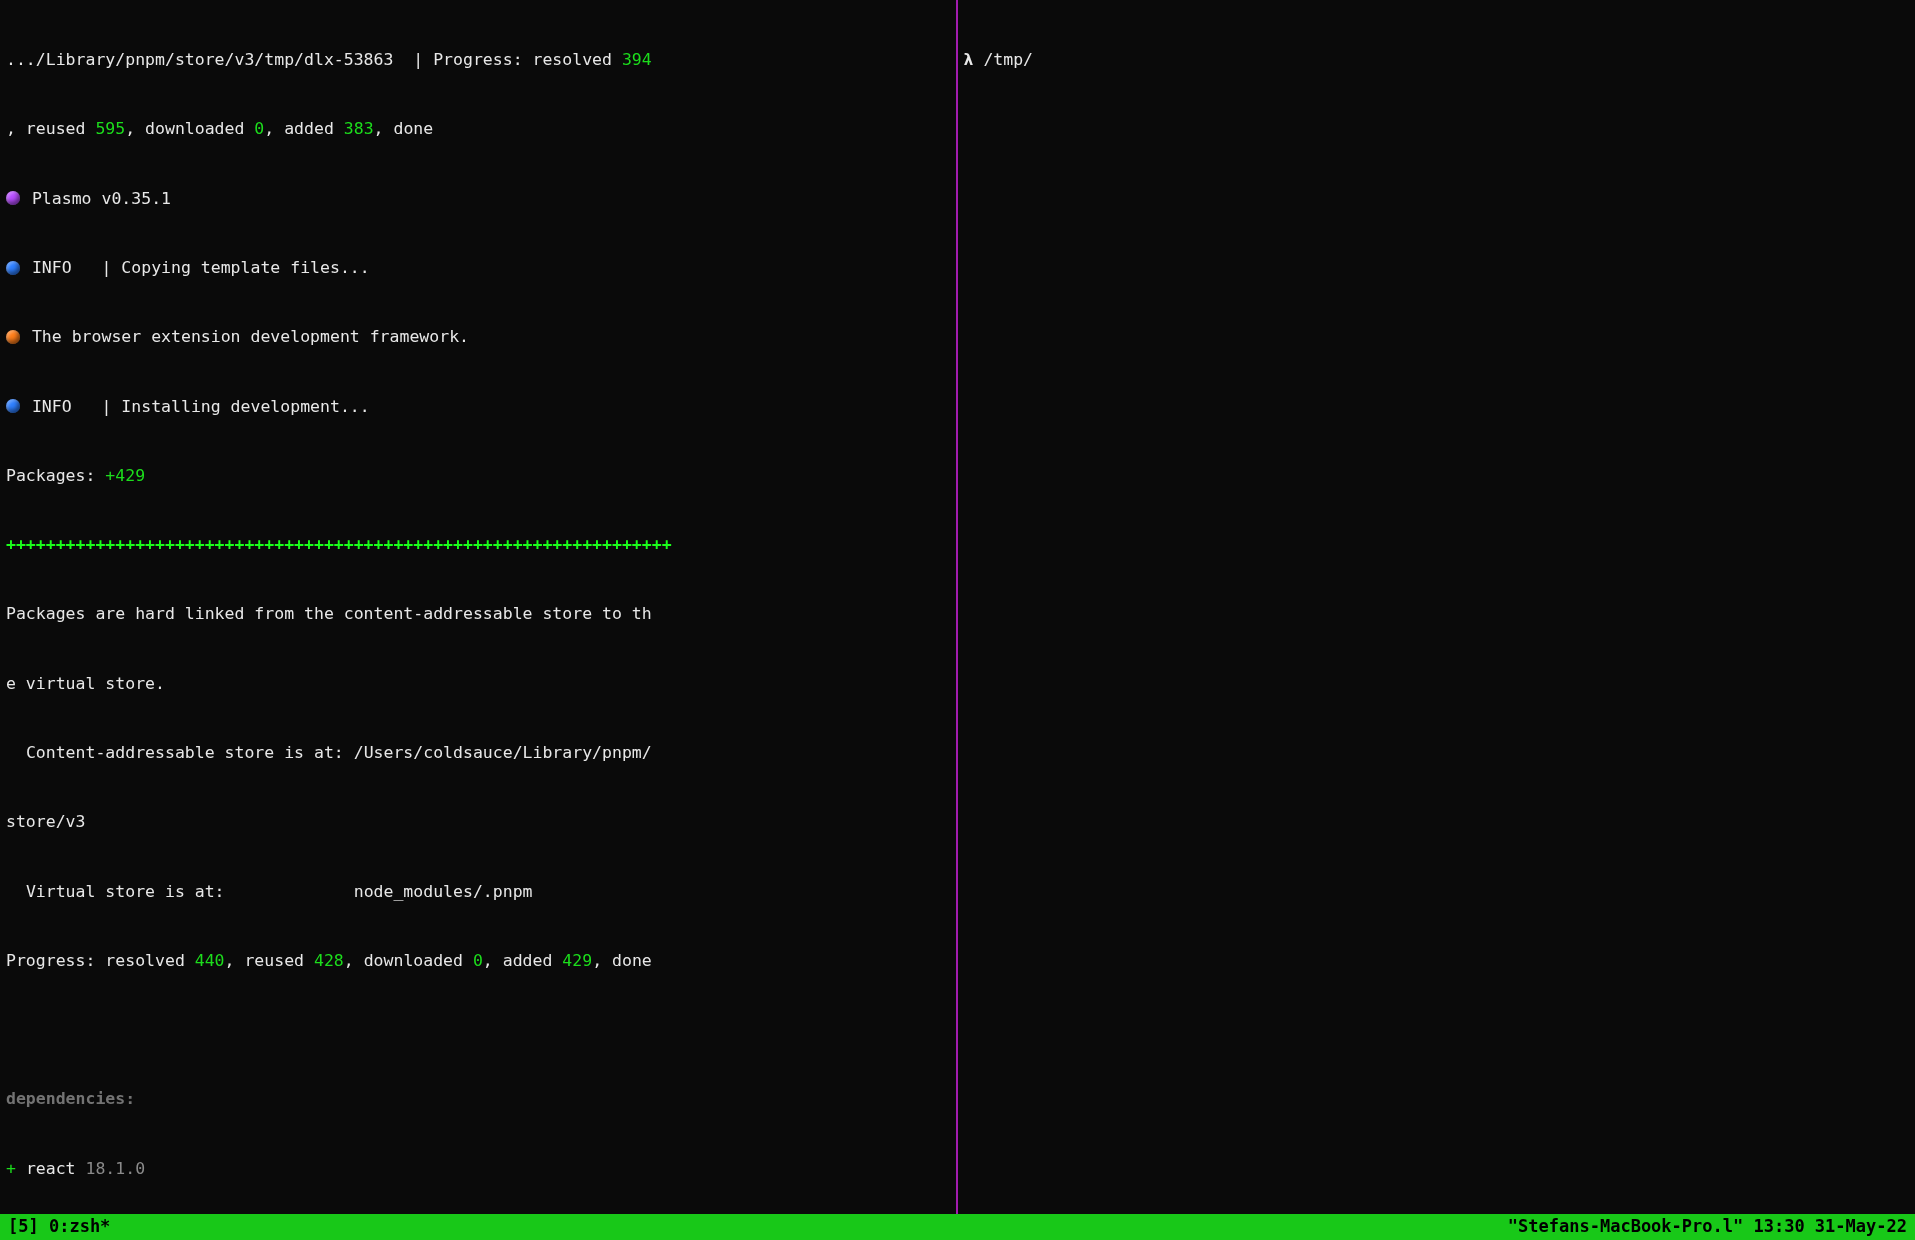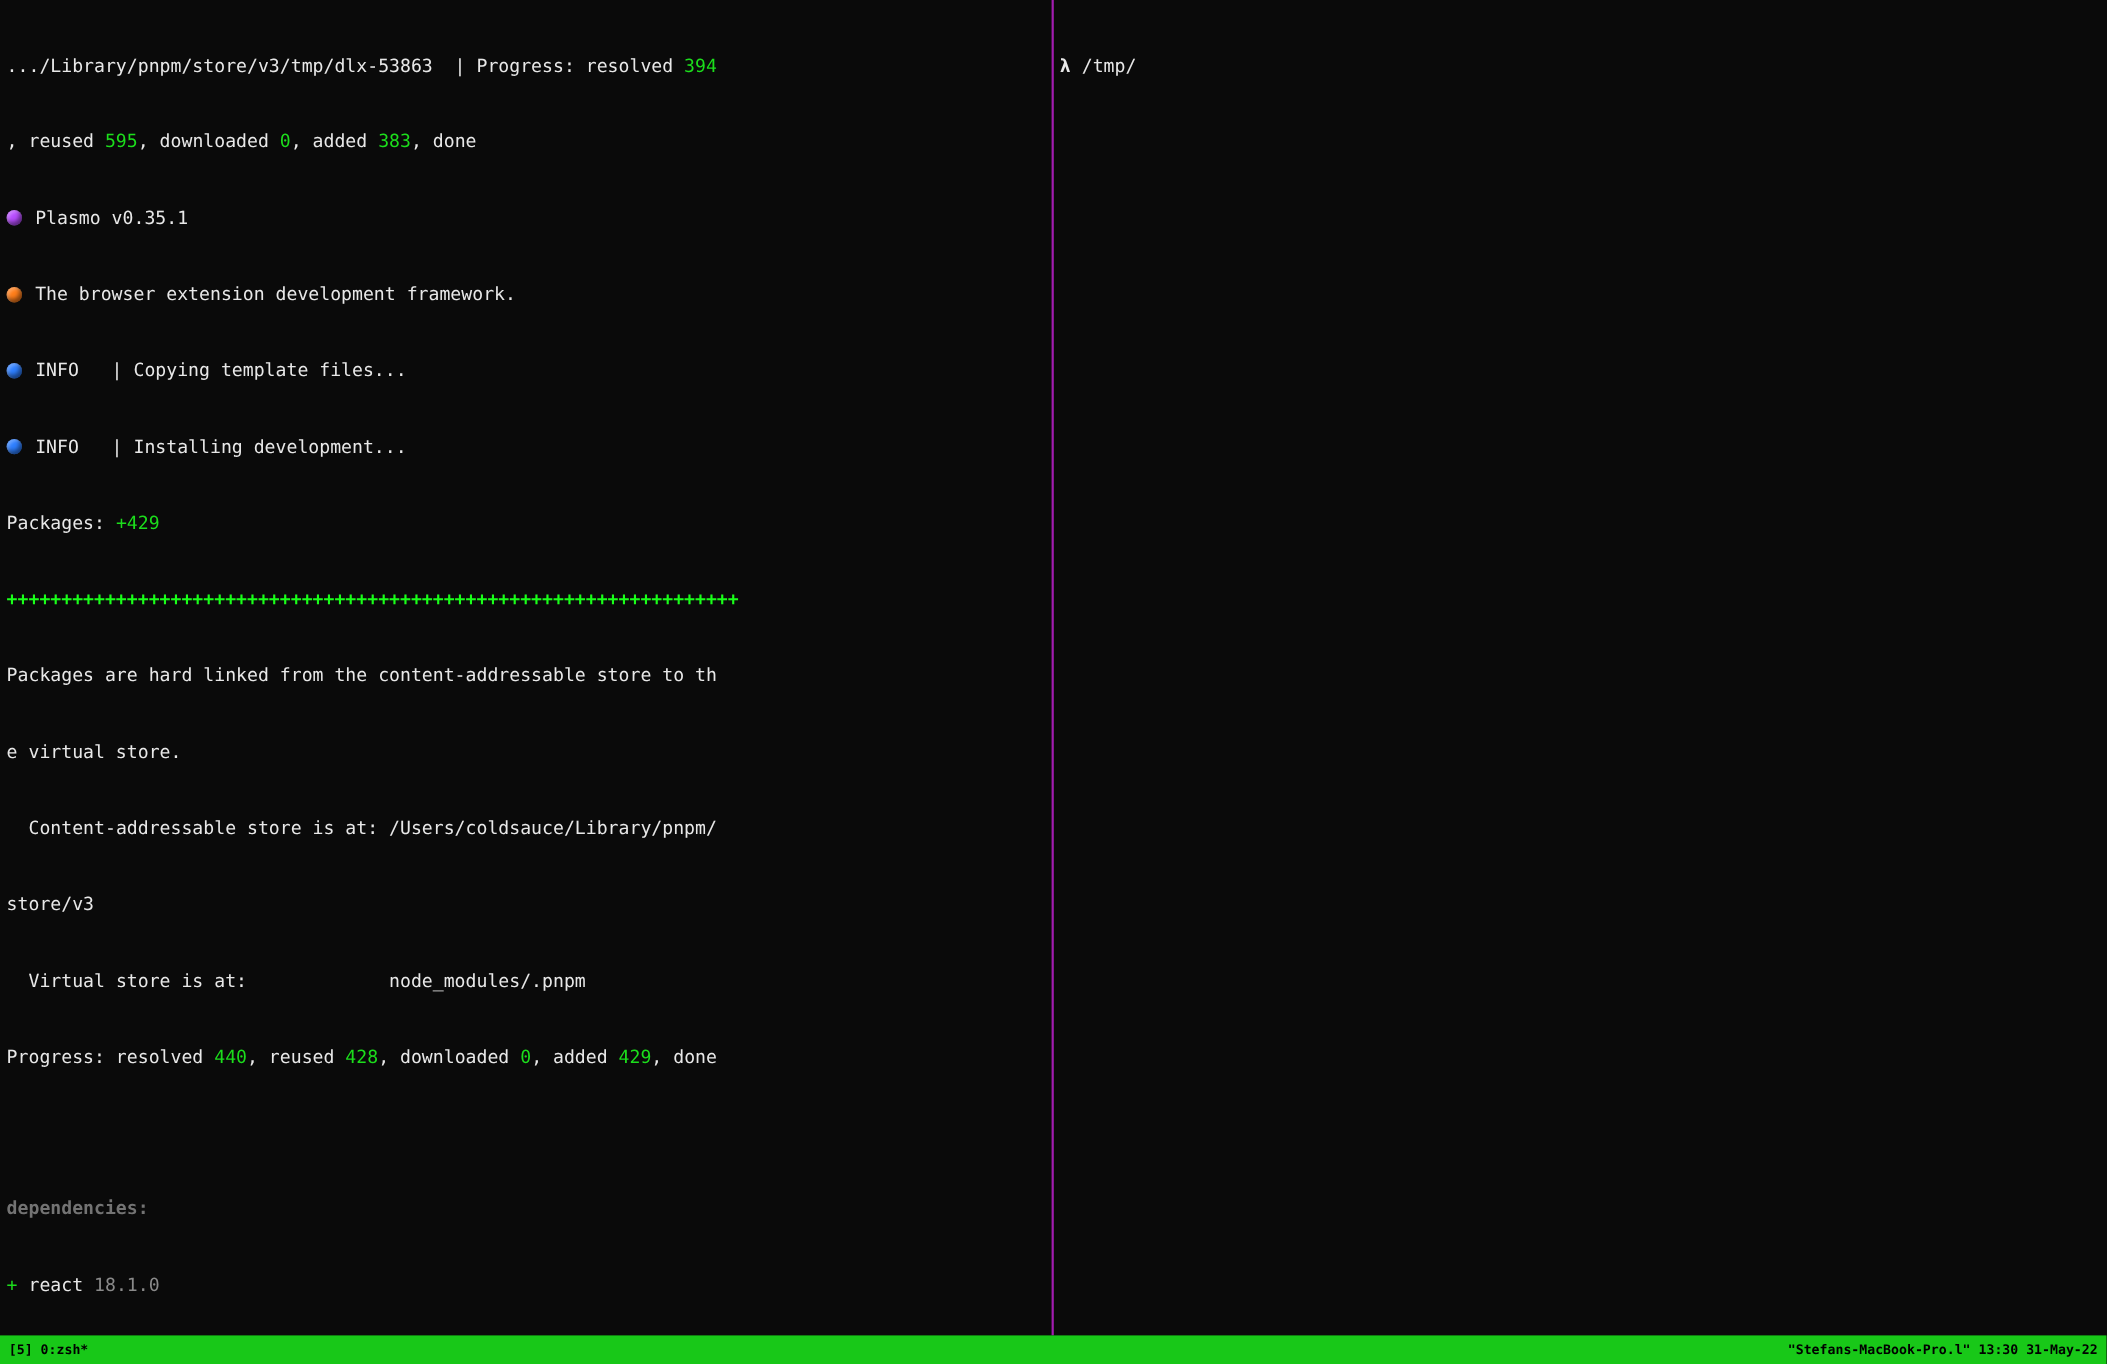--- a/index.html
+++ b/index.html
@@ -63,34 +63,34 @@
       left: 0;
       right: 0;
       height: 26px;
       background: #18c818;
       color: #000;
       font-weight: bold;
       display: flex;
       justify-content: space-between;
       align-items: center;
       padding: 0 8px;
-      font-size: 12px;
+      font-size: 17px;
     }
     .lambda { font-weight: bold; }
   </style>
 </head>
 <body>
 
 <div class="terminal-container">
   <div class="pane pane-left">
     <div class="line"><span class="white">.../Library/pnpm/store/v3/tmp/dlx-53863  | Progress: resolved </span><span class="green">394</span></div>
     <div class="line"><span class="white">, reused </span><span class="green">595</span><span class="white">, downloaded </span><span class="green">0</span><span class="white">, added </span><span class="green">383</span><span class="white">, done</span></div>
     <div class="line"><span class="dot dot-purple"></span><span class="white"> Plasmo v0.35.1</span></div>
+    <div class="line"><span class="dot dot-blue"></span><span class="white"> INFO   | Copying template files...</span></div>
     <div class="line"><span class="dot dot-orange"></span><span class="white"> The browser extension development framework.</span></div>
-    <div class="line"><span class="dot dot-blue"></span><span class="white"> INFO   | Copying template files...</span></div>
     <div class="line"><span class="dot dot-blue"></span><span class="white"> INFO   | Installing development...</span></div>
     <div class="line"><span class="white">Packages: </span><span class="green">+429</span></div>
     <div class="line green-bright">+++++++++++++++++++++++++++++++++++++++++++++++++++++++++++++++++++</div>
     <div class="line white">Packages are hard linked from the content-addressable store to th</div>
     <div class="line white">e virtual store.</div>
     <div class="line white">  Content-addressable store is at: /Users/coldsauce/Library/pnpm/</div>
     <div class="line white">store/v3</div>
     <div class="line white">  Virtual store is at:             node_modules/.pnpm</div>
     <div class="line"><span class="white">Progress: resolved </span><span class="green">440</span><span class="white">, reused </span><span class="green">428</span><span class="white">, downloaded </span><span class="green">0</span><span class="white">, added </span><span class="green">429</span><span class="white">, done</span></div>
     <div class="line">&nbsp;</div>

